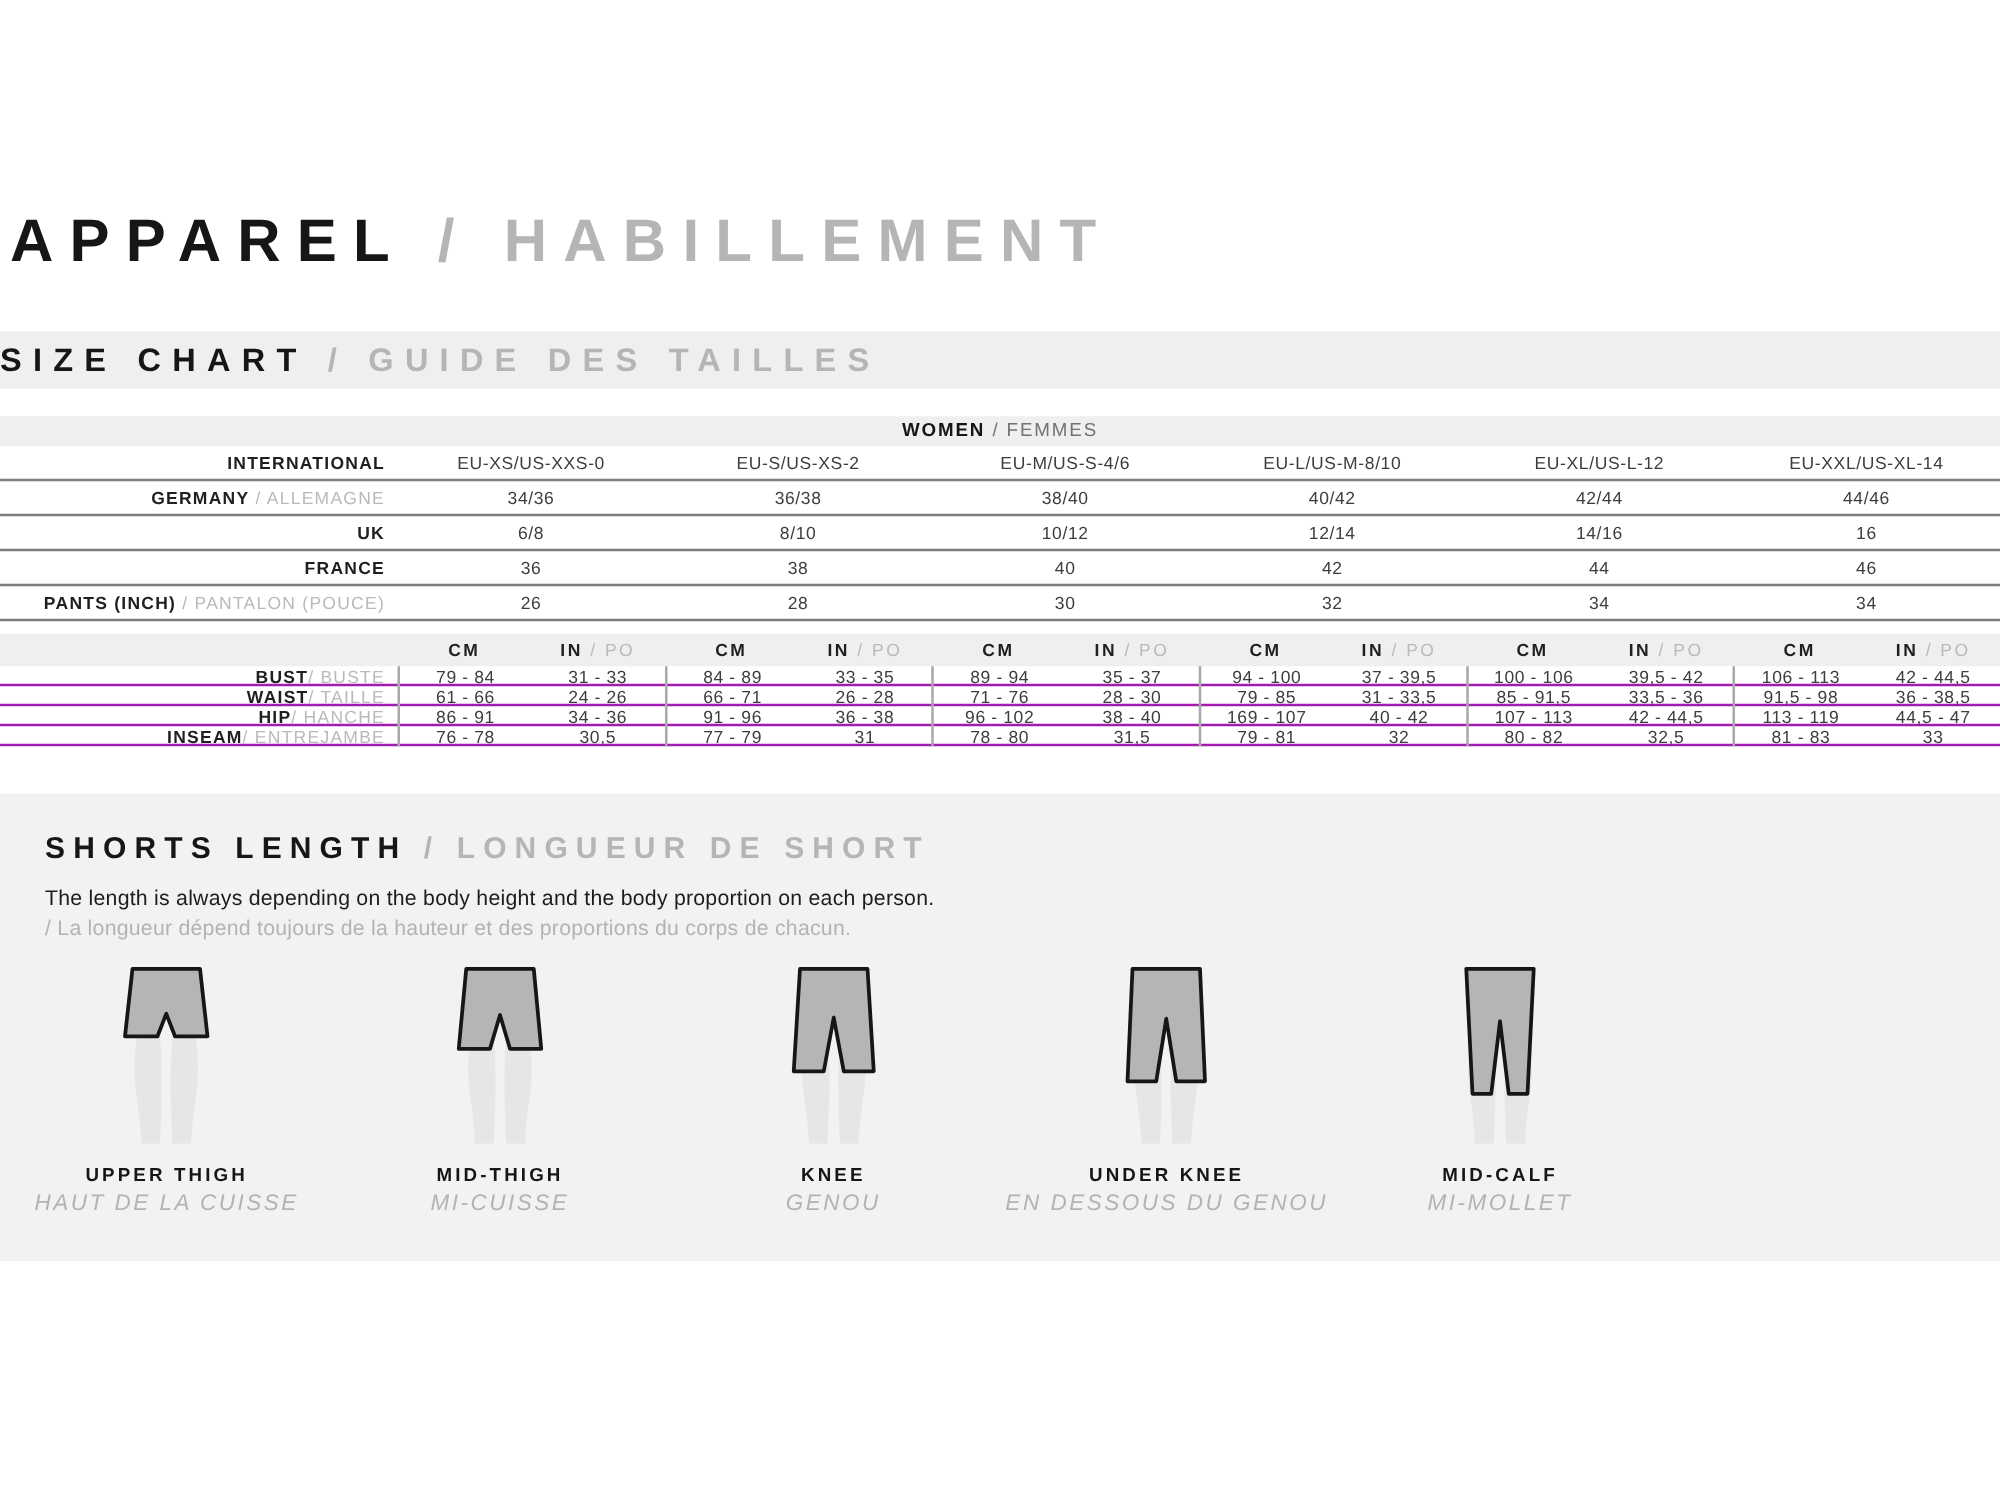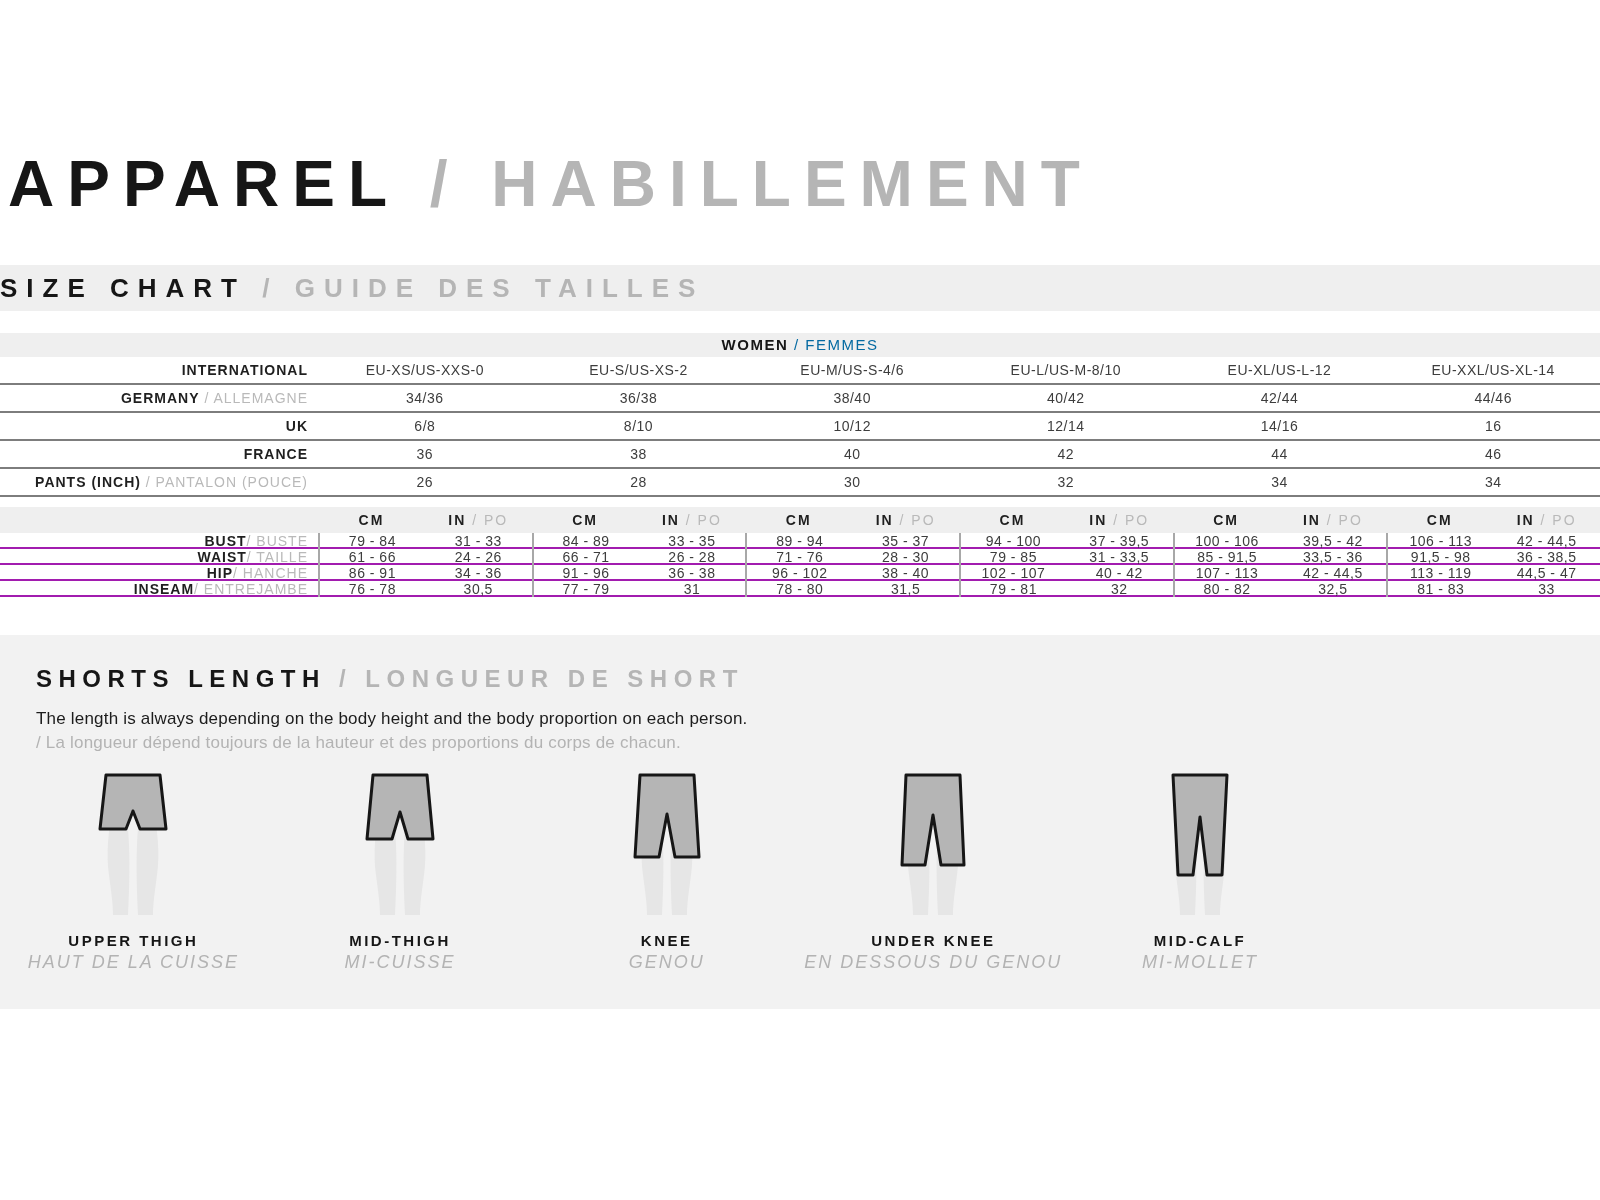--- a/index.html
+++ b/index.html
@@ -1,32 +1,32 @@
 <!DOCTYPE html>
 <html><head>
 <meta charset="utf-8">
 <style>
   * { box-sizing: border-box; }
   html,body { margin:0; padding:0; background:#fff; }
   body { font-family:"Liberation Sans", sans-serif; }
   .page { position:relative; width:1600px; height:1200px; background:#fff; overflow:hidden; }
 
   
-  .page-title { position:absolute; top:152px; left:8px; margin:0; font-size:64px; font-weight:bold;
+  .page-title { position:absolute; top:170px; left:8px; margin:0; font-size:48px; font-weight:bold;
                 letter-spacing:13px; line-height:1; white-space:nowrap; color:#161616; }
   .page-title .fr { color:#b5b5b5; }
 
   
   .size-chart-bar { margin-top:265px; height:46px; line-height:46px; background:#efefef; text-align:left;
                     font-size:26px; font-weight:bold; letter-spacing:9px; color:#161616; white-space:nowrap; }
   .size-chart-bar .fr { color:#b5b5b5; }
   .women-bar { margin-top:22px; height:24px; line-height:24px; background:#efefef; text-align:center;
                font-size:15px; letter-spacing:1.5px; white-space:nowrap; }
   .women-bar .en { font-weight:bold; color:#161616; }
-  .women-bar .fr { color:#0369a1; }
+  .women-bar .fr { color:#737373; }
 
   
   .conv-row { display:grid; grid-template-columns:318px repeat(6,1fr); height:28px;
               border-bottom:2px solid #7d7d7d; align-items:center; font-size:14px; }
   .cell.label { text-align:right; padding-right:10px; letter-spacing:1px; white-space:nowrap; }
   .lbl-en { font-weight:bold; color:#1f1f1f; }
   .lbl-fr { font-weight:normal; color:#b9b9b9; }
   .cell.val { text-align:center; color:#3d3d3d; letter-spacing:0.5px; white-space:nowrap; }
 
   
@@ -165,21 +165,21 @@
         <div class="cell label">
           <span class="lbl-en">HIP</span> 
           <span class="lbl-fr">/ HANCHE</span>
         </div>
         <div class="cell val cm">86 - 91</div>
         <div class="cell val">34 - 36</div>
         <div class="cell val cm">91 - 96</div>
         <div class="cell val">36 - 38</div>
         <div class="cell val cm">96 - 102</div>
         <div class="cell val">38 - 40</div>
-        <div class="cell val cm">102 - 107</div>
+        <div class="cell val cm">169 - 107</div>
         <div class="cell val">40 - 42</div>
         <div class="cell val cm">107 - 113</div>
         <div class="cell val">42 - 44,5</div>
         <div class="cell val cm">113 - 119</div>
         <div class="cell val">44,5 - 47</div>
       </div>
       <div class="meas-row">
         <div class="cell label">
           <span class="lbl-en">INSEAM</span> 
           <span class="lbl-fr">/ ENTREJAMBE</span>

